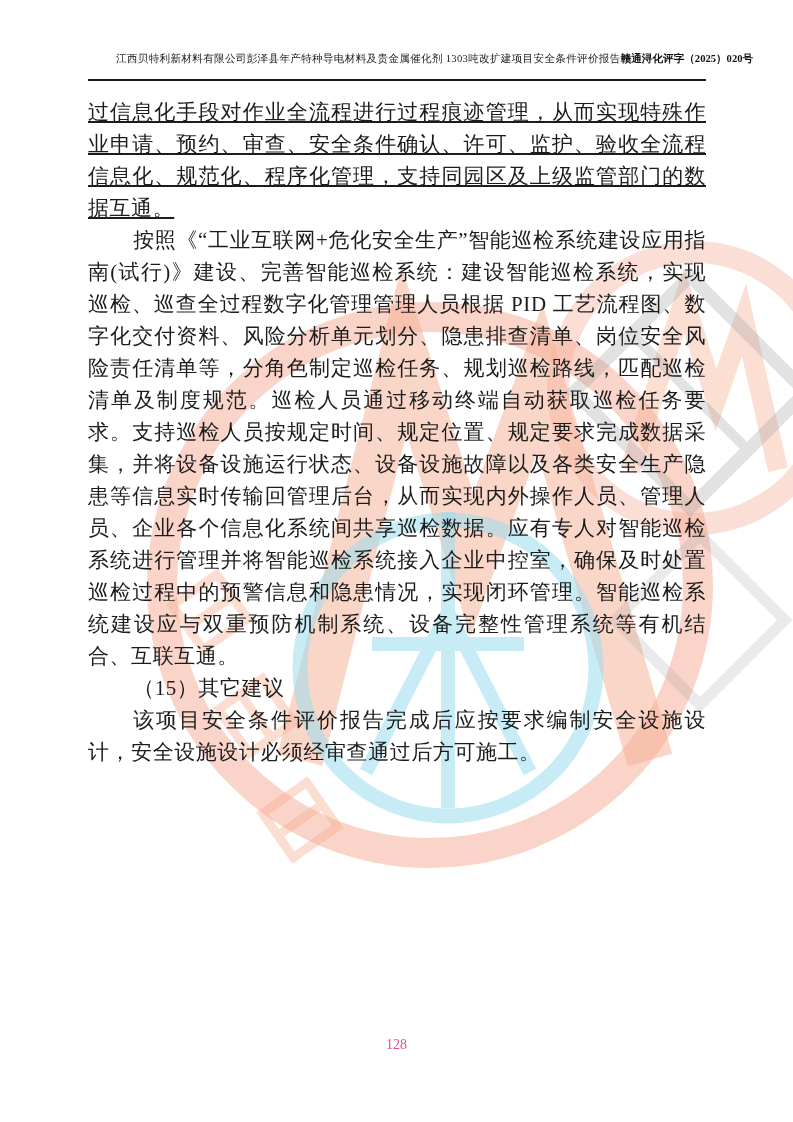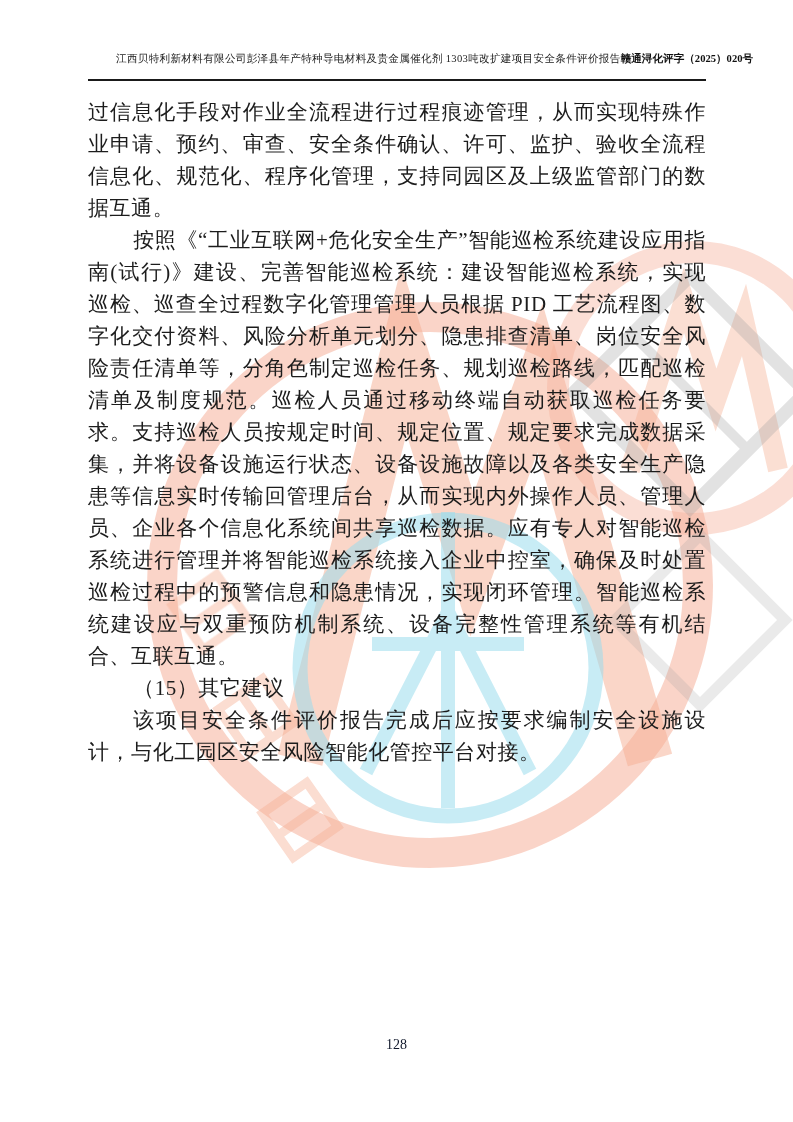--- a/index.html
+++ b/index.html
@@ -43,27 +43,27 @@
     z-index: 1;
     font-size: 21px;
     line-height: 32px;
     letter-spacing: 0.55px;
     text-align: justify;
     text-justify: inter-character;
     word-break: break-all;
     color: #1c1c1c;
   }
   .para { text-indent: 2.15em; }
-  .para.no-indent { text-indent: 0; }
+  .para.no-indent { text-indent: 0; text-decoration: underline; }
   
   .footer {
     position: absolute;
     left: 0; top: 1037px; width: 793px;
     text-align: center;
-    font-size: 14px; color: #0f172a;
+    font-size: 14px; color: #ec4899;
     z-index: 2;
   }
 </style>
 </head>
 <body>
 
 <div class="page">
 
   <svg class="watermark-layer" width="793" height="1122" viewBox="0 0 793 1122" xmlns="http://www.w3.org/2000/svg">
 
@@ -104,18 +104,18 @@
   <div class="header">
     <span class="header-left">江西贝特利新材料有限公司彭泽县年产特种导电材料及贵金属催化剂 1303吨改扩建项目安全条件评价报告</span>
     <span class="header-right">赣通浔化评字（2025）020号</span>
   </div>
   <div class="header-rule"></div>
 
   <div class="body-text">
     <p class="para no-indent">过信息化手段对作业全流程进行过程痕迹管理，从而实现特殊作业申请、预约、审查、安全条件确认、许可、监护、验收全流程信息化、规范化、程序化管理，支持同园区及上级监管部门的数据互通。</p>
     <p class="para">按照《“工业互联网+危化安全生产”智能巡检系统建设应用指南(试行)》建设、完善智能巡检系统：建设智能巡检系统，实现巡检、巡查全过程数字化管理管理人员根据 PID 工艺流程图、数字化交付资料、风险分析单元划分、隐患排查清单、岗位安全风险责任清单等，分角色制定巡检任务、规划巡检路线，匹配巡检清单及制度规范。巡检人员通过移动终端自动获取巡检任务要求。支持巡检人员按规定时间、规定位置、规定要求完成数据采集，并将设备设施运行状态、设备设施故障以及各类安全生产隐患等信息实时传输回管理后台，从而实现内外操作人员、管理人员、企业各个信息化系统间共享巡检数据。应有专人对智能巡检系统进行管理并将智能巡检系统接入企业中控室，确保及时处置巡检过程中的预警信息和隐患情况，实现闭环管理。智能巡检系统建设应与双重预防机制系统、设备完整性管理系统等有机结合、互联互通。</p>
     <p class="para">（15）其它建议</p>
-    <p class="para">该项目安全条件评价报告完成后应按要求编制安全设施设计，与化工园区安全风险智能化管控平台对接。</p>
+    <p class="para">该项目安全条件评价报告完成后应按要求编制安全设施设计，安全设施设计必须经审查通过后方可施工。</p>
   </div>
 
   <div class="footer">128</div>
 
 </div>
 
 </body></html>

